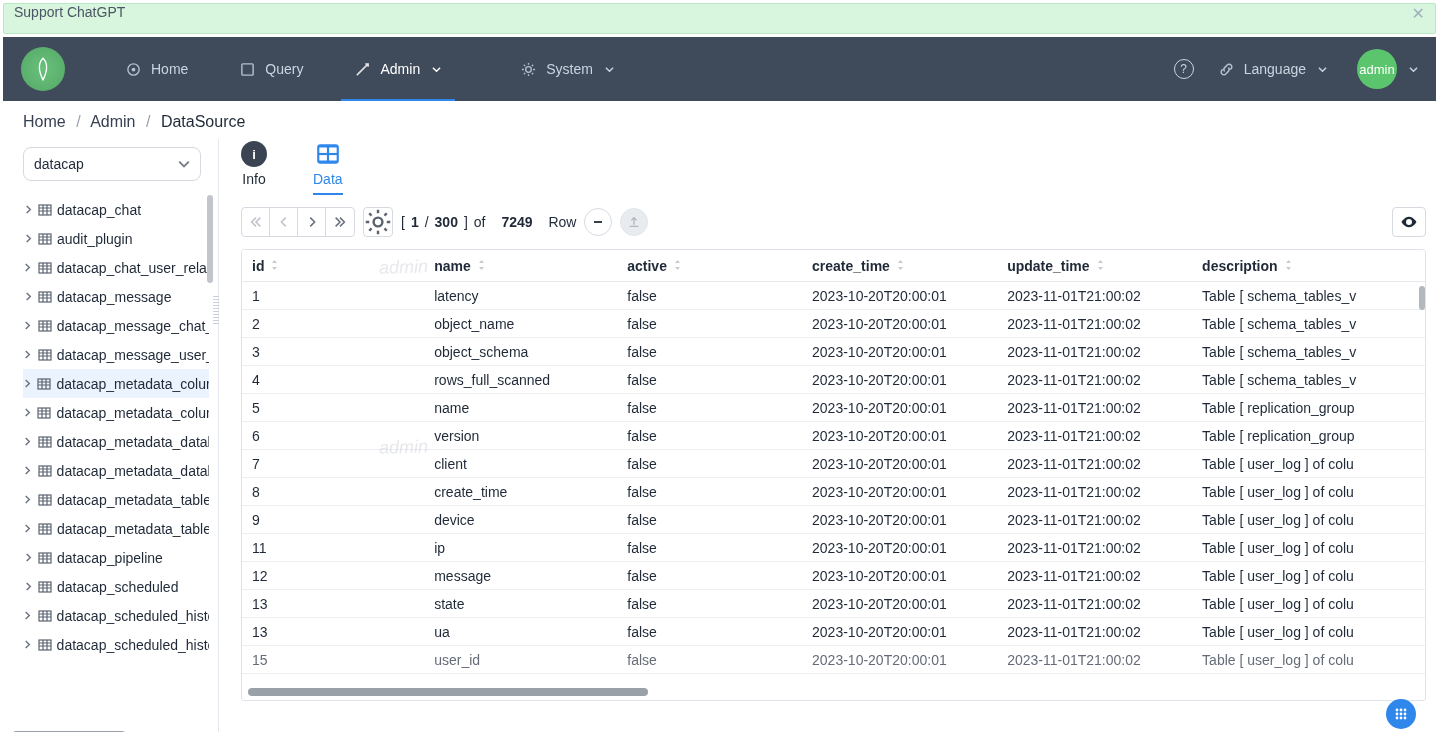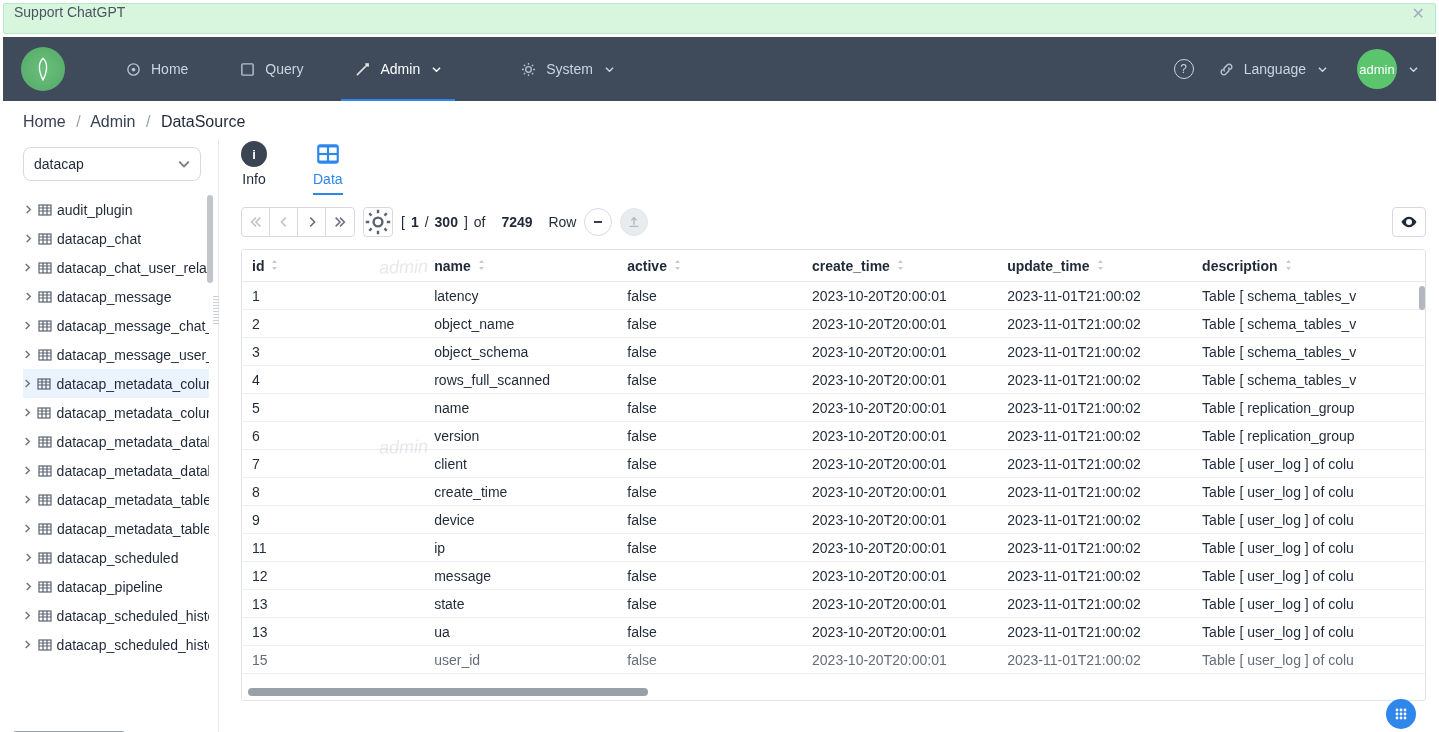--- a/index.html
+++ b/index.html
@@ -207,48 +207,48 @@
             <svg viewBox="0 0 10 10" fill="none" stroke="#6b7280" stroke-width="1.6">
               <path d="M3 1l4 4-4 4"></path>
             </svg>
           </span>
           <span class="tbl-ic">
             <svg viewBox="0 0 14 14" fill="none" stroke="#5b6370" stroke-width="1.2">
               <rect x="1" y="2" width="12" height="10"></rect>
               <path d="M1 5h12M1 8h12M5 2v10M9 2v10"></path>
             </svg>
           </span>
+          <span class="tree-label">datacap_chat</span>
+        </div>
+        <div class="tree-item">
+          <span class="exp">
+            <svg viewBox="0 0 10 10" fill="none" stroke="#6b7280" stroke-width="1.6">
+              <path d="M3 1l4 4-4 4"></path>
+            </svg>
+          </span>
+          <span class="tbl-ic">
+            <svg viewBox="0 0 14 14" fill="none" stroke="#5b6370" stroke-width="1.2">
+              <rect x="1" y="2" width="12" height="10"></rect>
+              <path d="M1 5h12M1 8h12M5 2v10M9 2v10"></path>
+            </svg>
+          </span>
           <span class="tree-label">audit_plugin</span>
         </div>
         <div class="tree-item">
           <span class="exp">
             <svg viewBox="0 0 10 10" fill="none" stroke="#6b7280" stroke-width="1.6">
               <path d="M3 1l4 4-4 4"></path>
             </svg>
           </span>
           <span class="tbl-ic">
             <svg viewBox="0 0 14 14" fill="none" stroke="#5b6370" stroke-width="1.2">
               <rect x="1" y="2" width="12" height="10"></rect>
               <path d="M1 5h12M1 8h12M5 2v10M9 2v10"></path>
             </svg>
           </span>
-          <span class="tree-label">datacap_chat</span>
-        </div>
-        <div class="tree-item">
-          <span class="exp">
-            <svg viewBox="0 0 10 10" fill="none" stroke="#6b7280" stroke-width="1.6">
-              <path d="M3 1l4 4-4 4"></path>
-            </svg>
-          </span>
-          <span class="tbl-ic">
-            <svg viewBox="0 0 14 14" fill="none" stroke="#5b6370" stroke-width="1.2">
-              <rect x="1" y="2" width="12" height="10"></rect>
-              <path d="M1 5h12M1 8h12M5 2v10M9 2v10"></path>
-            </svg>
-          </span>
           <span class="tree-label">datacap_chat_user_relati</span>
         </div>
         <div class="tree-item">
           <span class="exp">
             <svg viewBox="0 0 10 10" fill="none" stroke="#6b7280" stroke-width="1.6">
               <path d="M3 1l4 4-4 4"></path>
             </svg>
           </span>
           <span class="tbl-ic">
             <svg viewBox="0 0 14 14" fill="none" stroke="#5b6370" stroke-width="1.2">
@@ -375,35 +375,35 @@
             <svg viewBox="0 0 10 10" fill="none" stroke="#6b7280" stroke-width="1.6">
               <path d="M3 1l4 4-4 4"></path>
             </svg>
           </span>
           <span class="tbl-ic">
             <svg viewBox="0 0 14 14" fill="none" stroke="#5b6370" stroke-width="1.2">
               <rect x="1" y="2" width="12" height="10"></rect>
               <path d="M1 5h12M1 8h12M5 2v10M9 2v10"></path>
             </svg>
           </span>
+          <span class="tree-label">datacap_pipeline</span>
+        </div>
+        <div class="tree-item">
+          <span class="exp">
+            <svg viewBox="0 0 10 10" fill="none" stroke="#6b7280" stroke-width="1.6">
+              <path d="M3 1l4 4-4 4"></path>
+            </svg>
+          </span>
+          <span class="tbl-ic">
+            <svg viewBox="0 0 14 14" fill="none" stroke="#5b6370" stroke-width="1.2">
+              <rect x="1" y="2" width="12" height="10"></rect>
+              <path d="M1 5h12M1 8h12M5 2v10M9 2v10"></path>
+            </svg>
+          </span>
           <span class="tree-label">datacap_scheduled</span>
-        </div>
-        <div class="tree-item">
-          <span class="exp">
-            <svg viewBox="0 0 10 10" fill="none" stroke="#6b7280" stroke-width="1.6">
-              <path d="M3 1l4 4-4 4"></path>
-            </svg>
-          </span>
-          <span class="tbl-ic">
-            <svg viewBox="0 0 14 14" fill="none" stroke="#5b6370" stroke-width="1.2">
-              <rect x="1" y="2" width="12" height="10"></rect>
-              <path d="M1 5h12M1 8h12M5 2v10M9 2v10"></path>
-            </svg>
-          </span>
-          <span class="tree-label">datacap_pipeline</span>
         </div>
         <div class="tree-item">
           <span class="exp">
             <svg viewBox="0 0 10 10" fill="none" stroke="#6b7280" stroke-width="1.6">
               <path d="M3 1l4 4-4 4"></path>
             </svg>
           </span>
           <span class="tbl-ic">
             <svg viewBox="0 0 14 14" fill="none" stroke="#5b6370" stroke-width="1.2">
               <rect x="1" y="2" width="12" height="10"></rect>

